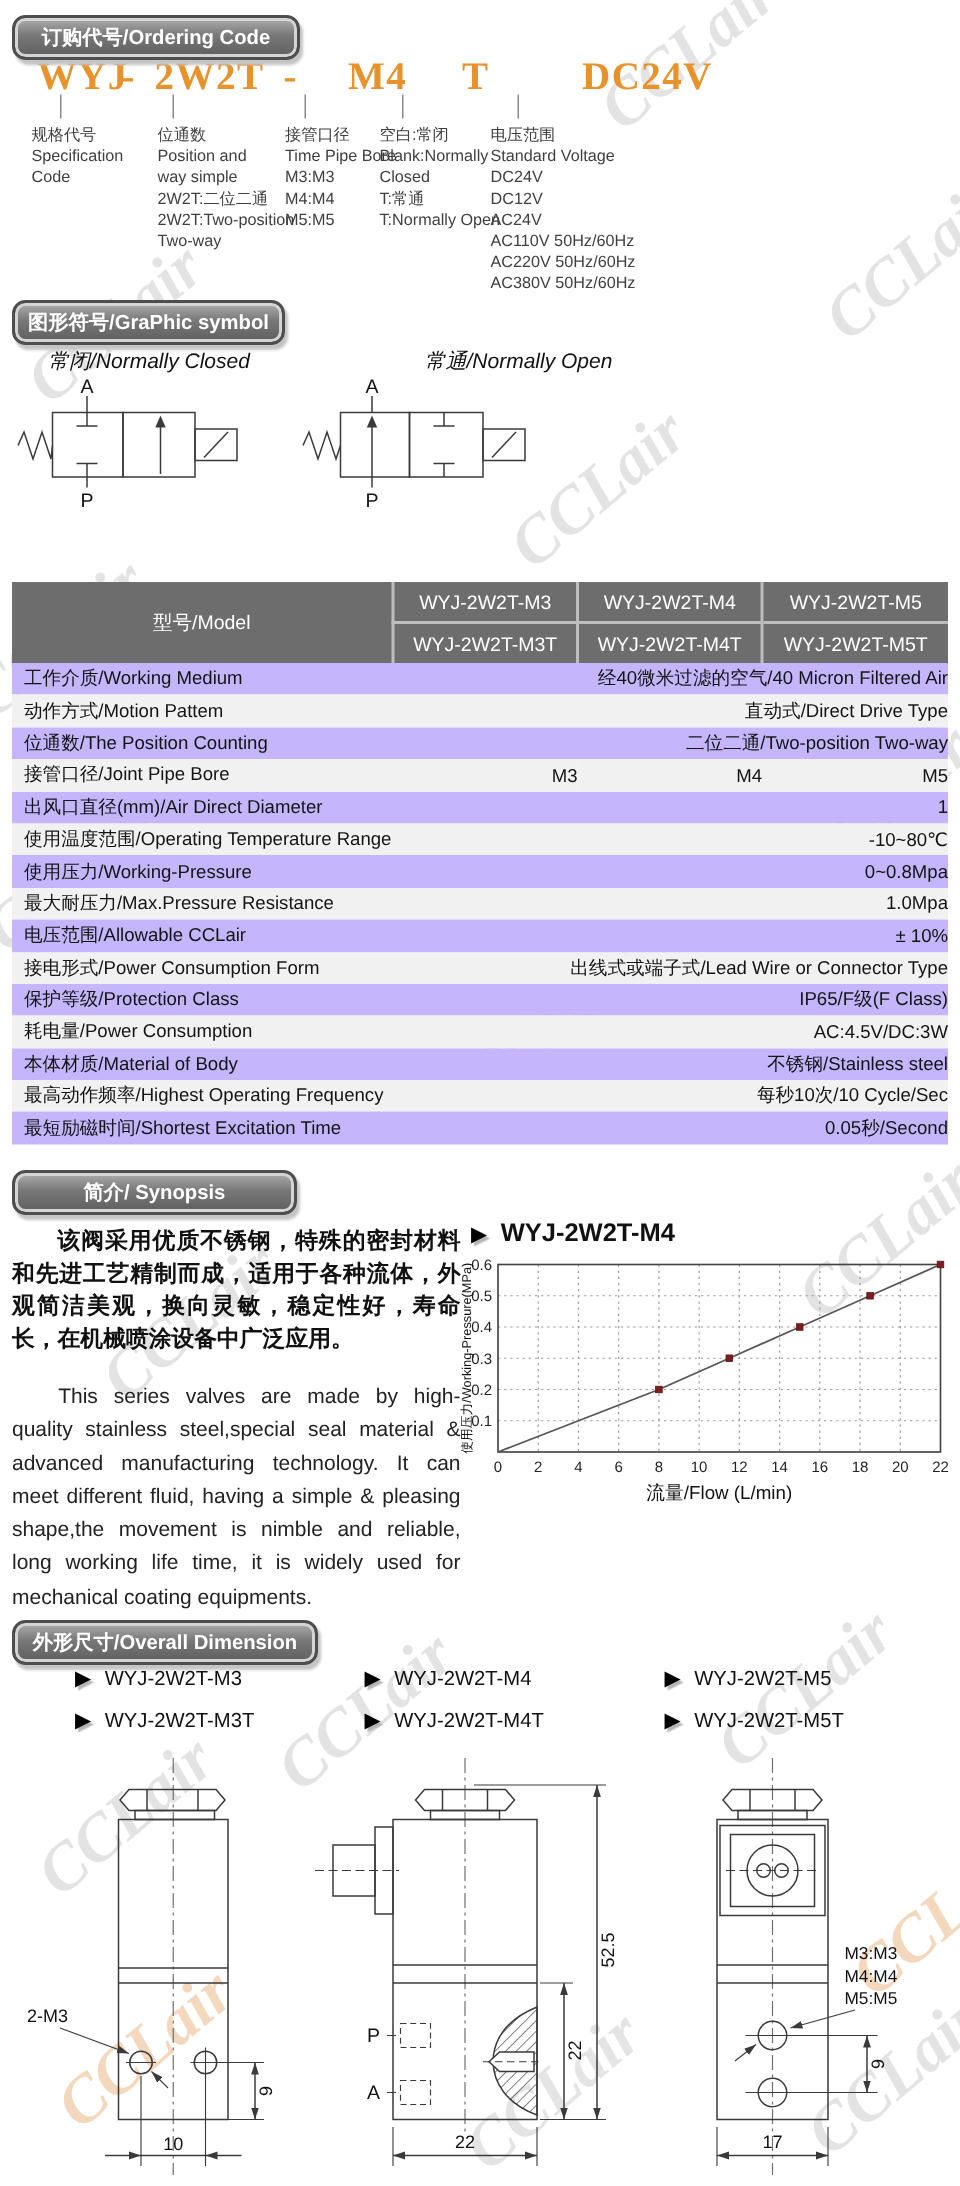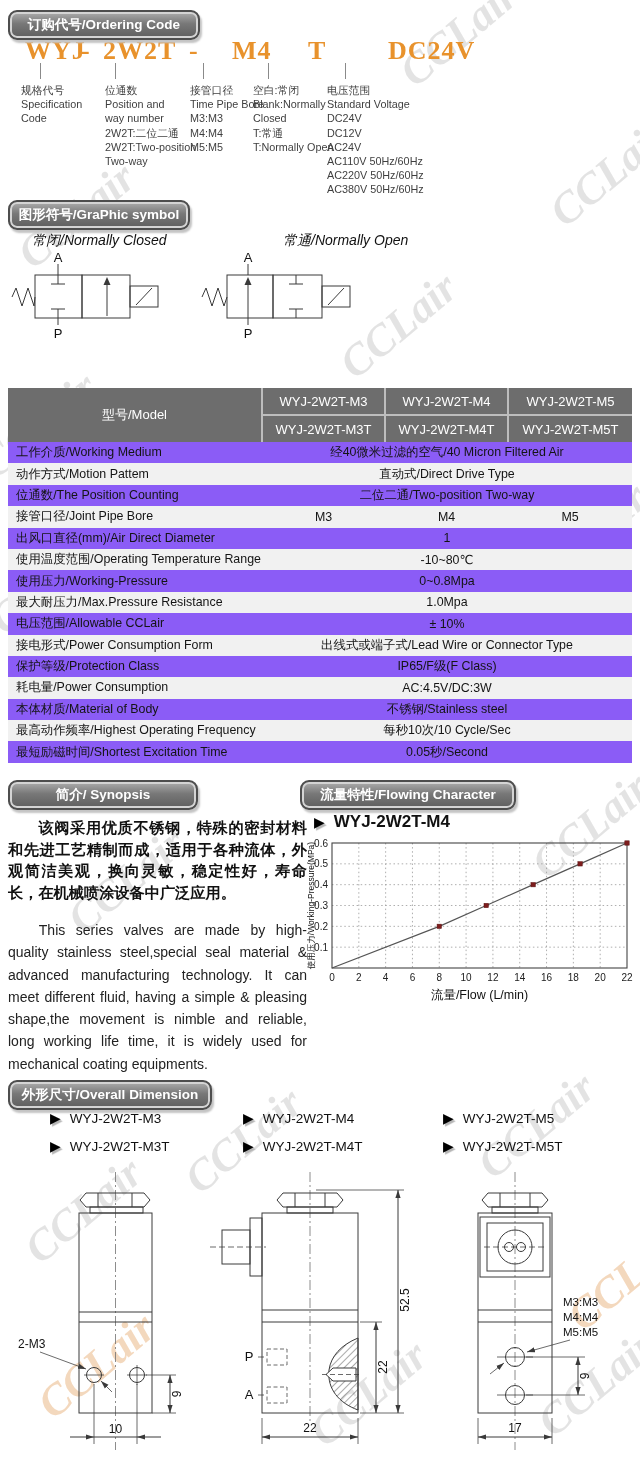--- a/index.html
+++ b/index.html
@@ -32,22 +32,22 @@
   .dimtxt{font-family:"Liberation Sans","DejaVu Sans",sans-serif;font-size:12px;fill:#111;stroke:none;}
   .lbltxt{font-family:"Liberation Sans","DejaVu Sans",sans-serif;font-size:11.5px;fill:#111;stroke:none;}
   
   #spec-table{position:absolute;left:8px;top:388px;width:624px;border-collapse:collapse;
               table-layout:fixed;z-index:2;}
   #spec-table th{background:#6d6d6d;color:#fff;font-weight:normal;font-size:13px;height:26px;padding:0;}
   #spec-table th.model-col{border-left:2px solid #bdbdbd;}
   #spec-table tr.mrow1 th.model-col{border-bottom:2px solid #bdbdbd;}
   #spec-table td{font-size:12.4px;color:#141414;height:21.4px;padding:0;white-space:nowrap;}
   #spec-table td.lab{text-align:left;padding-left:8px;}
-  #spec-table td.val{text-align:center;}
-  #spec-table tr.rg td{background:#8b5cf6;}
+  #spec-table td.val{text-align:right;}
+  #spec-table tr.rg td{background:#c4b5fd;}
   #spec-table tr.rl td{background:#f1f1f1;}
   
   .syn-cn{position:absolute;left:8px;top:817px;width:299px;font-size:15.2px;line-height:21.6px;
           font-weight:bold;color:#111;text-align:justify;text-indent:2em;z-index:1;}
   .syn-en{position:absolute;left:8px;top:919px;width:299px;font-size:14px;line-height:22.3px;
           color:#222;text-align:justify;text-indent:2.2em;z-index:1;}
   
   .chart-title{position:absolute;left:314px;top:812px;font-size:17px;font-weight:bold;color:#111;z-index:2;}
   .tri{color:#000;text-shadow:2px 2px 1px #b5b5b5;margin-right:9px;font-size:14px;}
   #flow-chart{position:absolute;left:305px;top:813px;z-index:1;overflow:visible;}
@@ -103,21 +103,21 @@
   <div class="tick-line" style="left:268px"></div>
   <div class="tick-line" style="left:345px"></div>
   <div class="oc-col" style="left:21px">
       <div>规格代号</div>
       <div>Specification</div>
       <div>Code</div>
     </div>
   <div class="oc-col" style="left:105px">
       <div>位通数</div>
       <div>Position and</div>
-      <div>way number</div>
+      <div>way simple</div>
       <div>2W2T:二位二通</div>
       <div>2W2T:Two-position</div>
       <div>Two-way</div>
     </div>
   <div class="oc-col" style="left:190px">
       <div>接管口径</div>
       <div>Time Pipe Bore</div>
       <div>M3:M3</div>
       <div>M4:M4</div>
       <div>M5:M5</div>
@@ -262,23 +262,20 @@
         </tr>
         <tr class="rg">
           <td class="lab">最短励磁时间/Shortest Excitation Time</td>
           <td class="val" colspan="3">0.05秒/Second</td>
         </tr>
       </tbody>
   </table>
 
   <div class="pill" style="left:8px;top:780px;width:186px">
     <span>简介/ Synopsis</span>
-  </div>
-  <div class="pill" style="left:300px;top:780px;width:212px">
-    <span>流量特性/Flowing Character</span>
   </div>
   <div class="syn-cn">该阀采用优质不锈钢，特殊的密封材料和先进工艺精制而成，适用于各种流体，外观简洁美观，换向灵敏，稳定性好，寿命长，在机械喷涂设备中广泛应用。</div>
   <div class="syn-en">This series valves are made by high-quality stainless steel,special seal material &amp; advanced manufacturing technology. It can meet different fluid, having a simple &amp; pleasing shape,the movement is nimble and reliable, long working life time, it is widely used for mechanical coating equipments.</div>
 
   <div class="chart-title">
     <span class="tri">▶</span><span>WYJ-2W2T-M4</span>
   </div>
   <svg id="flow-chart" width="335" height="200" viewBox="0 0 335 200">
       <line x1="53.81818181818182" y1="30" x2="53.81818181818182" y2="155" class="grid"></line>
       <line x1="80.63636363636364" y1="30" x2="80.63636363636364" y2="155" class="grid"></line>

